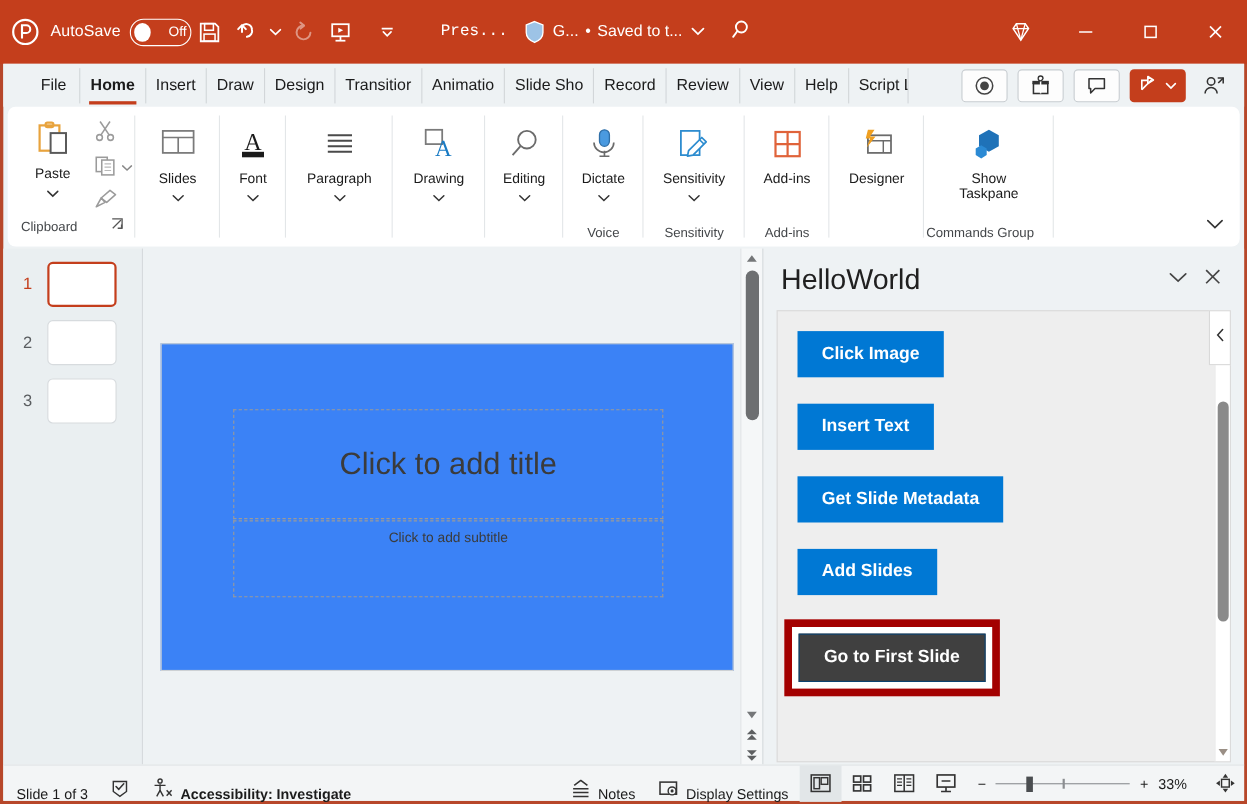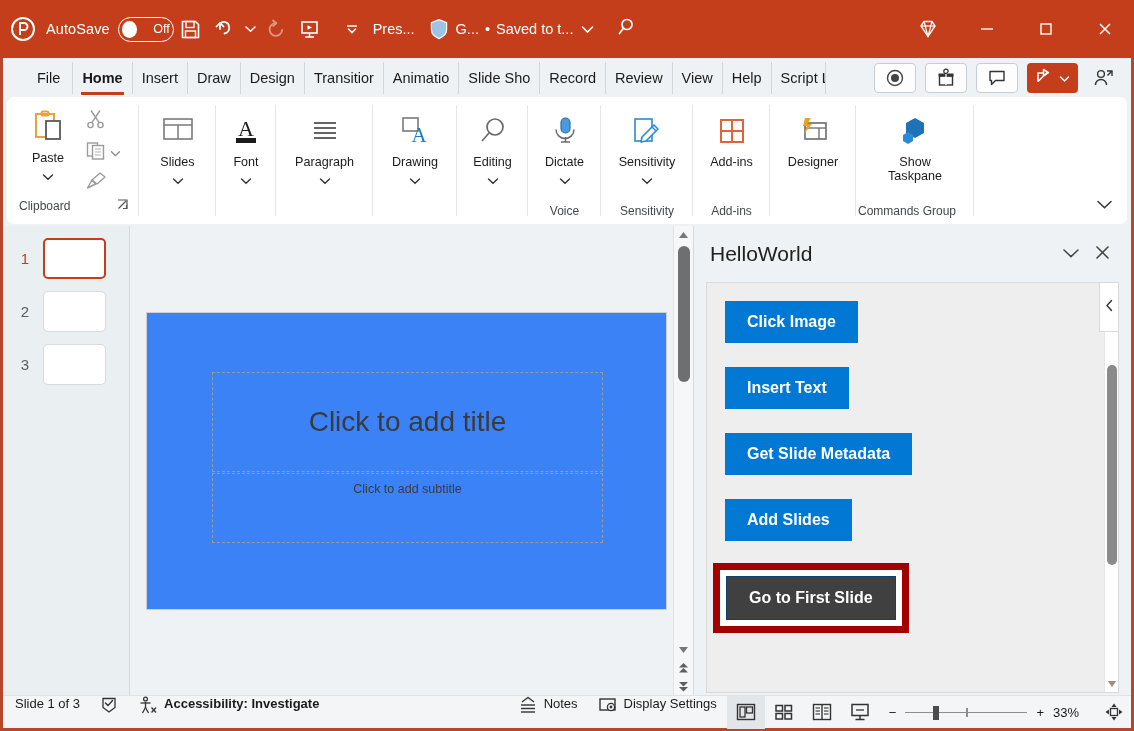--- a/index.html
+++ b/index.html
@@ -29,21 +29,21 @@
   .tb-logo svg { display:block; }
   .tb-autosave-label { font-size: 14.5px; margin-right: 8px; letter-spacing: .1px;}
   .toggle {
     width: 56px; height: 25px; border: 1.6px solid #fff; border-radius: 13px;
     display:flex; align-items:center; gap:16px; padding: 0 3px;
   }
   .toggle .knob { width:17px; height:17px; border-radius:50%; background:#fff; }
   .toggle .off { font-size: 12.5px; color:#fff; }
   .tb-icon { width: 34px; height: 40px; display:flex; align-items:center; justify-content:center; cursor:default;}
   .tb-icon.dim { opacity: .45; }
-  .tb-file { font-size: 14.5px; margin-left: 4px; }
+  .tb-file { font-size: 14.5px; margin-left: 32px; font-family: Liberation Mono, monospace; }
   .tb-shield { margin-left: 14px; display:flex; align-items:center; }
   .tb-user { font-size: 14.5px; margin-left: 7px; }
   .tb-saved { font-size: 14.5px; margin-left: 6px;}
   .tb-chev { margin-left: 8px; }
   .tb-search { margin-left: 22px; }
   .tb-right { position:absolute; right: 0; top:0; height:58px; display:flex; align-items:center; }
   .winbtn { width: 59px; height: 58px; display:flex; align-items:center; justify-content:center; }
 
   
   .tabsrow {
@@ -84,21 +84,21 @@
   .rgroup-label { font-size: 12px; color:#44474a; text-align:center; padding-bottom: 6px; }
   .bigbtn {
     width: 66px; display:flex; flex-direction:column; align-items:center;
     padding-top: 6px;
   }
   .bigbtn .lbl { font-size: 12.6px; color:#1b1b1b; margin-top: 4px; text-align:center; line-height:1.15; }
   .bigbtn .chev { margin-top: 2px; }
   .icon-wrap { height: 40px; display:flex; align-items:center; justify-content:center; }
 
   
-  .clip-group { width: 132px; border-radius: 22px; }
+  .clip-group { width: 116px; border-radius: 22px; }
   .clip-inner { display:flex; padding-left: 10px; padding-top: 4px;}
   .clip-small { display:flex; flex-direction:column; gap: 3px; padding-top: 6px; padding-left: 6px;}
   .clip-small-row { display:flex; align-items:center; gap:3px; height: 28px; }
   .clip-label-row { display:flex; align-items:center; padding: 0 10px 6px 12px; }
   .clip-label-row .t { font-size:12px; color:#44474a; }
   .dialog-launcher { margin-left: auto; }
 
   
   .thumbs {
     position: absolute; left: 0; top: 226px; width: 127px; bottom: 33px;
@@ -144,21 +144,21 @@
     background:#6d6f71; border-radius:6px;
   }
   .vscroll .bottom-group { position:absolute; left:0; right:0; bottom: 0; }
 
   
   .taskpane {
     position:absolute; right: 0; top: 226px; width: 438px; bottom: 33px;
     background:#eef2f4; border-left: 1px solid #d6dadd;
   }
   .tp-header { height: 56px; display:flex; align-items:center; padding: 0 10px 0 16px; }
-  .tp-title { font-size: 21px; color: #202020; font-weight: 400; }
+  .tp-title { font-size: 26px; color: #202020; font-weight: 400; }
   .tp-hdr-btns { margin-left:auto; display:flex; align-items:center; gap: 14px; padding-right: 10px;}
   .tp-body {
     position:absolute; left: 12px; right: 12px; top: 56px; bottom: 2px;
     background: #eeeeee; border: 1px solid #d9d9d9;
   }
   .addin-hdr {
     background: #333333; height: 67px; display:flex; align-items:center; padding-left: 17px;
     margin-right: 14px;
   }
   .addin-hdr .t { color:#fff; font-size: 23px; font-weight: bold; }
@@ -186,21 +186,21 @@
     position:absolute; right: 12px; top: 56px; width: 20px; height: 50px; background:#fff;
     border: 1px solid #d9d9d9; display:flex; align-items:center; justify-content:center;
   }
 
   
   .statusbar {
     position:absolute; left: 0; right: 0; bottom: 0; height: 33px;
     background:#f3f5f6; border-top: 1px solid #dfe3e5;
     display:flex; align-items:center; font-size: 13px; color:#1b1b1b;
   }
-  .sb-item { display:flex; align-items:flex-start; height: 33px; padding: 0 10px; gap: 6px; }
+  .sb-item { display:flex; align-items:flex-end; height: 33px; padding: 0 10px; gap: 6px; }
   .sb-item.slideno { padding-left: 12px; }
   .sb-right { margin-left:auto; display:flex; align-items:center; height: 33px; }
   .viewbtn { width: 38px; height: 33px; display:flex; align-items:center; justify-content:center; }
   .viewbtn.active { background:#e2e6e8; }
   .zoomwrap { display:flex; align-items:center; gap: 9px; padding: 0 10px; }
   .zoomtrack { position:relative; width: 122px; height: 13px; }
   .zoomtrack .line { position:absolute; left:0; right:0; top: 6px; height: 1.5px; background:#8b8e91; }
   .zoomtrack .tick { position:absolute; left: 61px; top: 2px; width: 1.5px; height: 9px; background:#8b8e91; }
   .zoomtrack .knob2 { position:absolute; left: 28px; top: 0px; width: 6px; height: 14px; background:#4a4d50; }
   .zoompct { font-size: 13px; width: 34px; }

